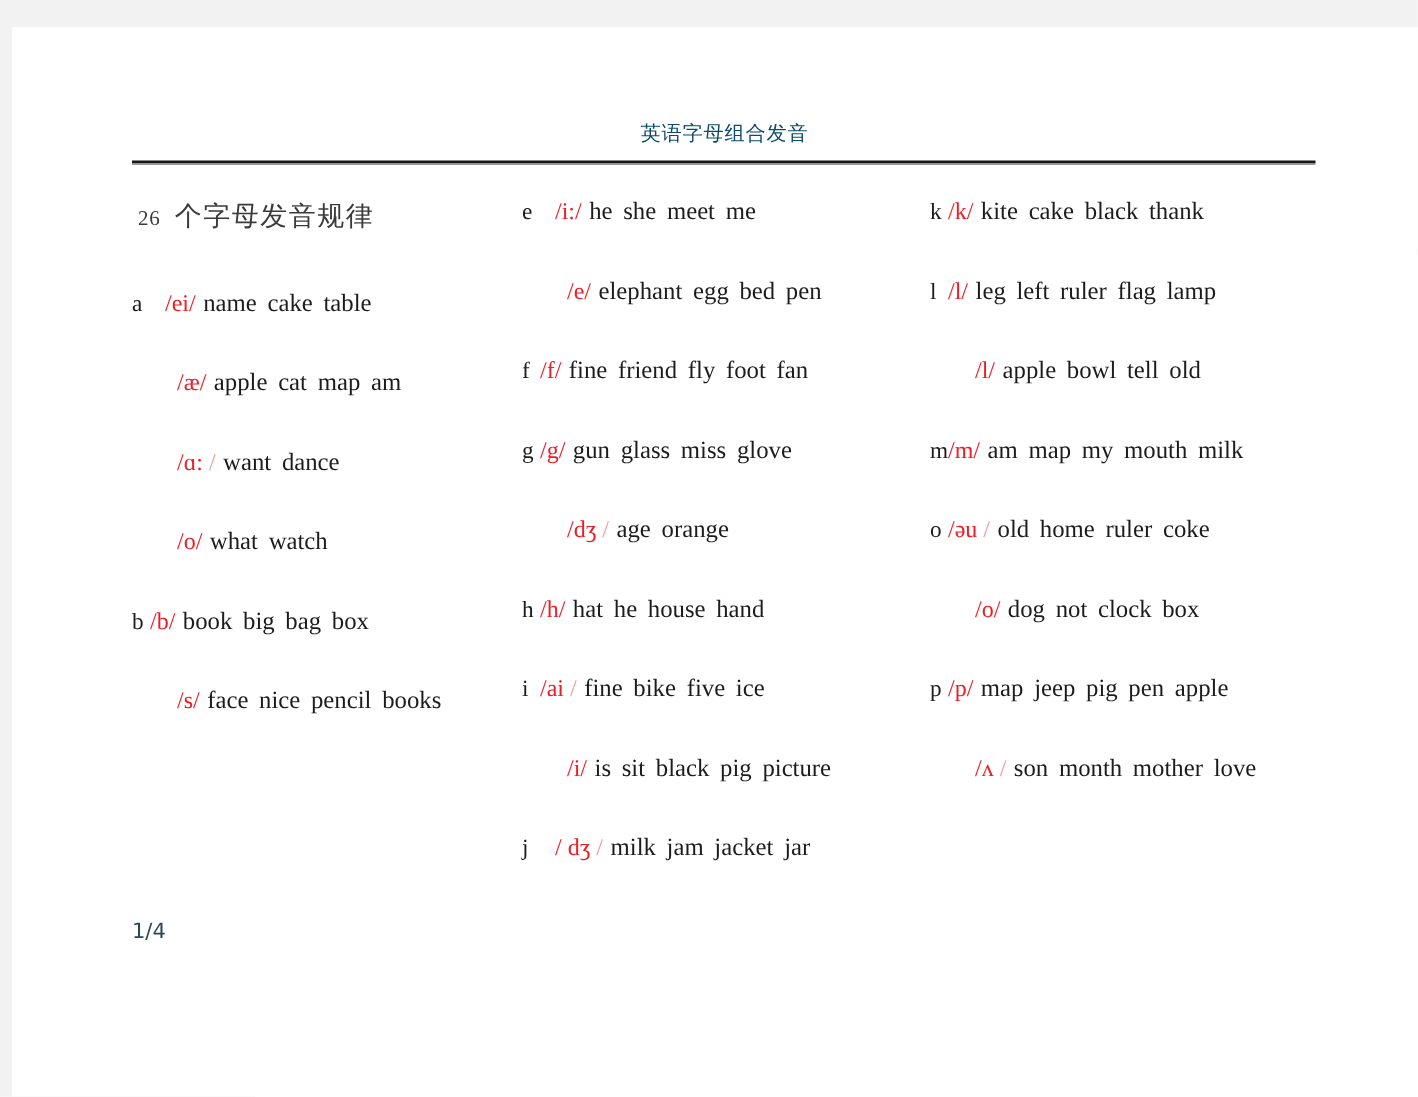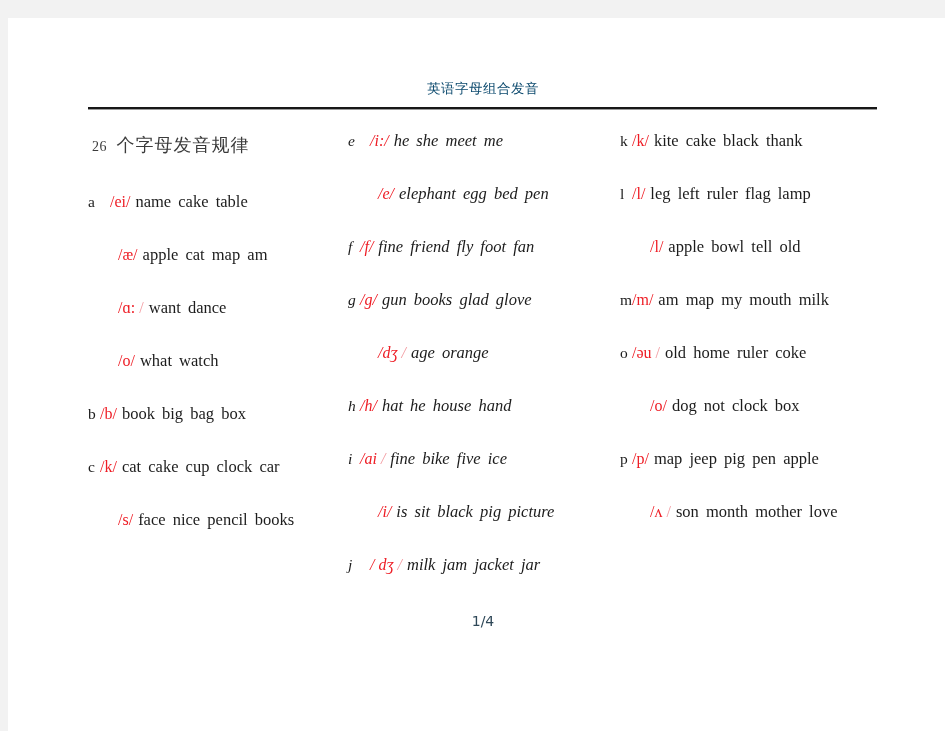--- a/index.html
+++ b/index.html
@@ -60,21 +60,21 @@
     left: 0;
     top: 96px;
     width: 937px;
     height: 520px;
   }
   .column {
     position: absolute;
     top: 0;
   }
   #col-1 { left: 80px;  width: 255px; }
-  #col-2 { left: 340px; width: 268px; font-style: italic; }
+  #col-2 { left: 340px; width: 268px; }
   #col-3 { left: 612px; width: 262px; }
 
   .section-title {
     font-family: "Liberation Serif", "DejaVu Serif", serif;
     font-size: 19px;
     color: #3b3b3b;
     white-space: nowrap;
     margin: 4px;
     padding: 0;
     height: 53px;
@@ -121,21 +121,20 @@
     font-size: 16.5px;
     word-spacing: 3px;
   }
 
   
   #page-number {
     position: absolute;
     left: 80px;
     top: 595px;
     width: 790px;
-    text-align: center;
     font-family: "DejaVu Sans", "Liberation Sans", sans-serif;
     font-size: 14px;
     color: #2f4858;
   }
 </style>
 </head>
 <body>
 
 <div id="page">
 
@@ -147,28 +146,27 @@
   <div id="columns">
     <div class="column" id="col-1">
       <div class="section-title">
         <span class="num">26</span><span>&nbsp;&nbsp;</span><span class="cn">个字母发音规律</span>
       </div>
     <div class="entry"><span class="letter w-wide">a</span><span class="ipa">/ei/</span><span class="words">name cake table</span></div>
         <div class="entry"><span class="letter w-indent"></span><span class="ipa">/æ/</span><span class="words">apple cat map am</span></div>
         <div class="entry"><span class="letter w-indent"></span><span class="ipa">/ɑ:<span class="faint"> /</span></span><span class="words">want dance</span></div>
         <div class="entry"><span class="letter w-indent"></span><span class="ipa">/o/</span><span class="words">what watch</span></div>
         <div class="entry"><span class="letter w-narrow">b</span><span class="ipa">/b/</span><span class="words">book big bag box</span></div>
-        <div class="entry"><span class="letter w-narrow">c</span><span class="ipa">/k/</span><span class="words">cat cake cup clock car</span></div>
         <div class="entry"><span class="letter w-indent"></span><span class="ipa">/s/</span><span class="words">face nice pencil books</span></div>
       </div>
     <div class="column" id="col-2">
         <div class="entry"><span class="letter w-wide">e</span><span class="ipa">/i:/</span><span class="words">he she meet me</span></div>
         <div class="entry"><span class="letter w-indent"></span><span class="ipa">/e/</span><span class="words">elephant egg bed pen</span></div>
         <div class="entry"><span class="letter w-narrow">f</span><span class="ipa">/f/</span><span class="words">fine friend fly foot fan</span></div>
-        <div class="entry"><span class="letter w-narrow">g</span><span class="ipa">/g/</span><span class="words">gun books glad glove</span></div>
+        <div class="entry"><span class="letter w-narrow">g</span><span class="ipa">/g/</span><span class="words">gun glass miss glove</span></div>
         <div class="entry"><span class="letter w-indent"></span><span class="ipa">/dʒ<span class="faint"> /</span></span><span class="words">age orange</span></div>
         <div class="entry"><span class="letter w-narrow">h</span><span class="ipa">/h/</span><span class="words">hat he house hand</span></div>
         <div class="entry"><span class="letter w-narrow">i</span><span class="ipa">/ai<span class="faint"> /</span></span><span class="words">fine bike five ice</span></div>
         <div class="entry"><span class="letter w-indent"></span><span class="ipa">/i/</span><span class="words">is sit black pig picture</span></div>
         <div class="entry"><span class="letter w-wide">j</span><span class="ipa">/ dʒ<span class="faint"> /</span></span><span class="words">milk jam jacket jar</span></div>
       </div>
     <div class="column" id="col-3">
         <div class="entry"><span class="letter w-narrow">k</span><span class="ipa">/k/</span><span class="words">kite cake black thank</span></div>
         <div class="entry"><span class="letter w-narrow">l</span><span class="ipa">/l/</span><span class="words">leg left ruler flag lamp</span></div>
         <div class="entry"><span class="letter w-indent"></span><span class="ipa">/l/</span><span class="words">apple bowl tell old</span></div>

